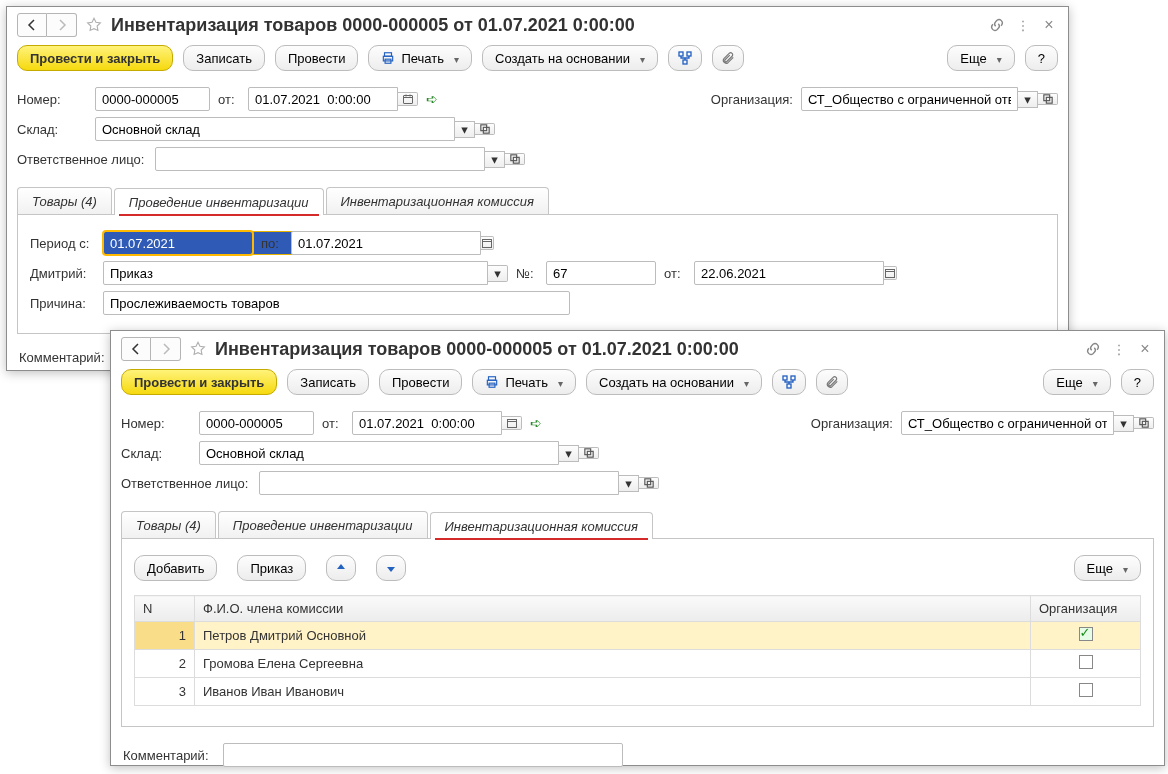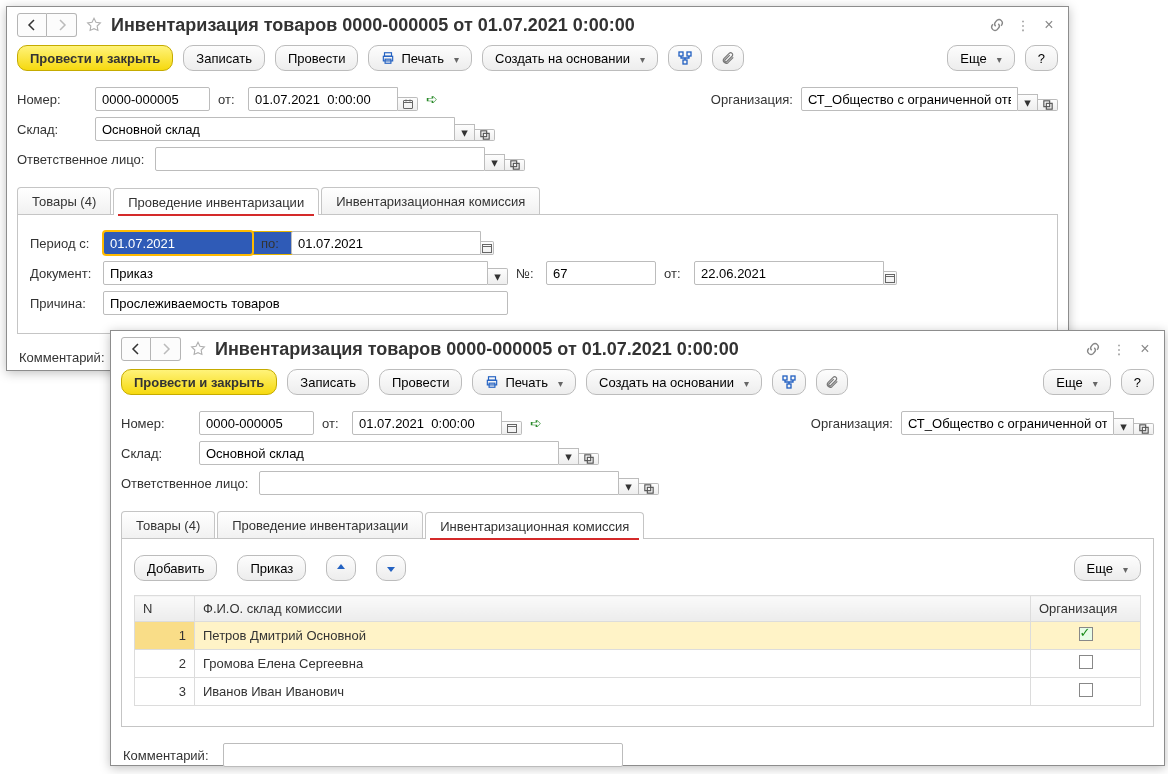--- a/index.html
+++ b/index.html
@@ -36,34 +36,34 @@
   .btn.icon { padding:0 8px; }
   .btn .caret::after{content:"▾"; font-size:10px; color:#666; margin-left:4px;}
   .tb .spacer { flex:1; }
 
   
   .form { padding:0 10px 6px 10px; }
   .row { display:flex; align-items:center; gap:8px; margin:6px 0; }
   .lbl { min-width:70px; color:#333; }
   .lbl.w120{ min-width:130px; }
   .ip { height:24px; border:1px solid #bcbcbc; border-radius:2px; padding:0 6px; font:13px Arial; background:#fff; }
-  .ipwrap { display:flex; align-items:flex-end; }
+  .ipwrap { display:flex; align-items:center; }
   .ipwrap .ip { border-radius:2px 0 0 2px; }
   .addon { width:20px; border:1px solid #bcbcbc; border-left:none; background:linear-gradient(#fdfdfd,#eee);
            display:flex; align-items:center; justify-content:center; cursor:pointer; }
   .addon:last-child{ border-radius:0 2px 2px 0; }
   .greenarrow { color:#2a8a2a; font-size:14px; cursor:pointer; }
 
   
   .ipwrap.focus .ip { background:#2f5bb7; color:#fff; border-color:#e6b400; }
   .ipwrap.focus { outline:2px solid #ffba00; outline-offset:-1px; border-radius:3px; }
   .ipwrap.focus .addon{ border-color:#e6b400; }
 
   
-  .tabs { display:flex; border-bottom:1px solid #c5c5c5; margin:4px 10px 0 10px; }
+  .tabs { display:flex; border-bottom:1px solid #c5c5c5; margin:4px 10px 0 10px;font-style:italic; }
   .tab { padding:6px 14px 5px 14px; border:1px solid #c5c5c5; border-bottom:none;
          border-radius:4px 4px 0 0; margin-right:2px; background:linear-gradient(#fff,#f1f1f1);
          cursor:pointer; position:relative; }
   .tab.active { background:#fff; top:1px; }
   .tab.active.redunder::after,
   .tab.redline::after{
     content:""; position:absolute; left:4px; right:4px; bottom:-1px; height:2px; background:#d42a2a;
   }
 
   .tabbody { border:1px solid #c5c5c5; border-top:none; margin:0 10px 8px 10px;
@@ -246,42 +246,42 @@
         <div class="addon">
           <svg width="12" height="12" viewBox="0 0 24 24" fill="none" stroke="#666" stroke-width="2">
                 <rect x="3" y="5" width="18" height="16"></rect>
                 <path d="M3 9h18"></path>
               </svg>
         </div>
       </div>
     </div>
 
     <div class="row">
-      <span class="lbl" style="min-width:65px">Документ:</span>
+      <span class="lbl" style="min-width:65px">Дмитрий:</span>
       <div class="ipwrap" style="width:405px">
         <input class="ip" style="flex: 1 1 0%;" value="Приказ">
         <div class="addon">▾</div>
       </div>
       <span class="lbl" style="min-width:22px">№:</span>
       <input class="ip" style="width: 110px;" value="67">
       <span class="lbl" style="min-width:22px">от:</span>
       <div class="ipwrap" style="width:150px">
         <input class="ip" style="flex: 1 1 0%;" value="22.06.2021">
         <div class="addon">
           <svg width="12" height="12" viewBox="0 0 24 24" fill="none" stroke="#666" stroke-width="2">
                 <rect x="3" y="5" width="18" height="16"></rect>
                 <path d="M3 9h18"></path>
               </svg>
         </div>
       </div>
     </div>
 
     <div class="row">
       <span class="lbl" style="min-width:65px">Причина:</span>
-      <input class="ip" style="width: 405px;" value="Прослеживаемость товаров">
+      <input class="ip" style="width: 467px;" value="Прослеживаемость товаров">
     </div>
   </div>
 
   <div class="comment">
     <span class="lbl" style="min-width:90px">Комментарий:</span>
   </div>
 </div>
 
 <div class="win b">
 
@@ -435,21 +435,21 @@
       <button class="btn">
         <span>Еще</span>
             <span class="caret"></span>
       </button>
     </div>
 
     <table class="tbl">
       <thead>
         <tr>
           <th style="width:60px">N</th>
-          <th>Ф.И.О. склад комиссии</th>
+          <th>Ф.И.О. члена комиссии</th>
           <th style="width:110px">Организация</th>
         </tr>
       </thead>
       <tbody id="comm-body">
             <tr class="sel">
               <td class="num">1</td>
               <td>Петров Дмитрий Основной</td>
               <td class="check"><span class="chk on"></span></td>
             </tr>
             <tr>

